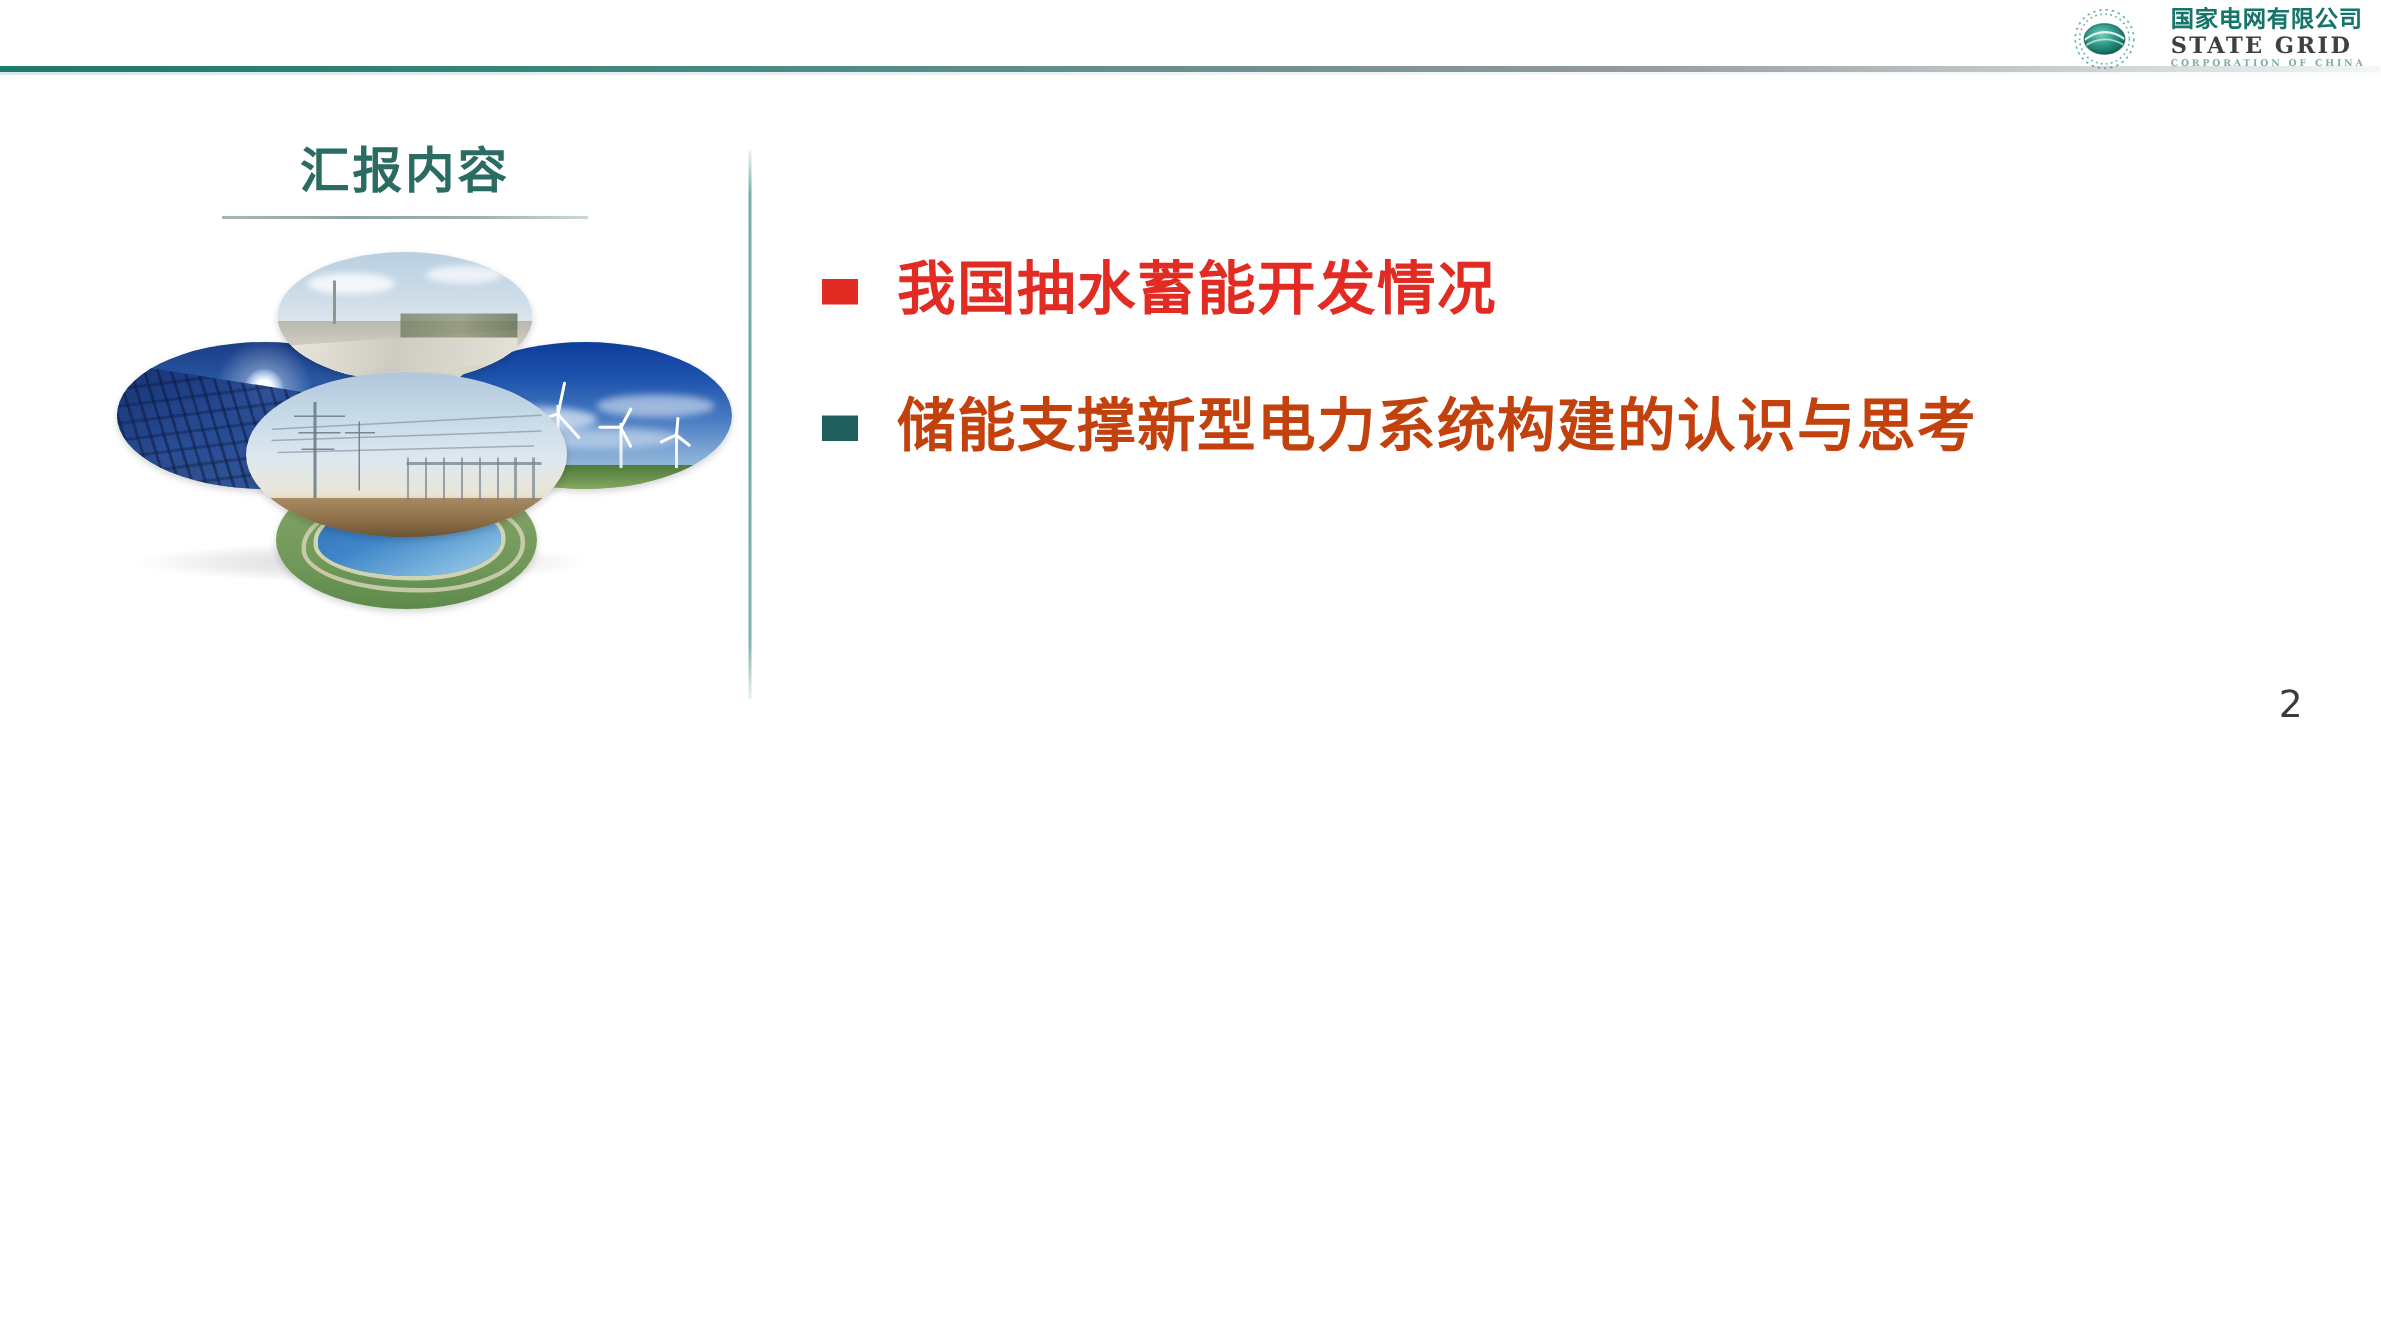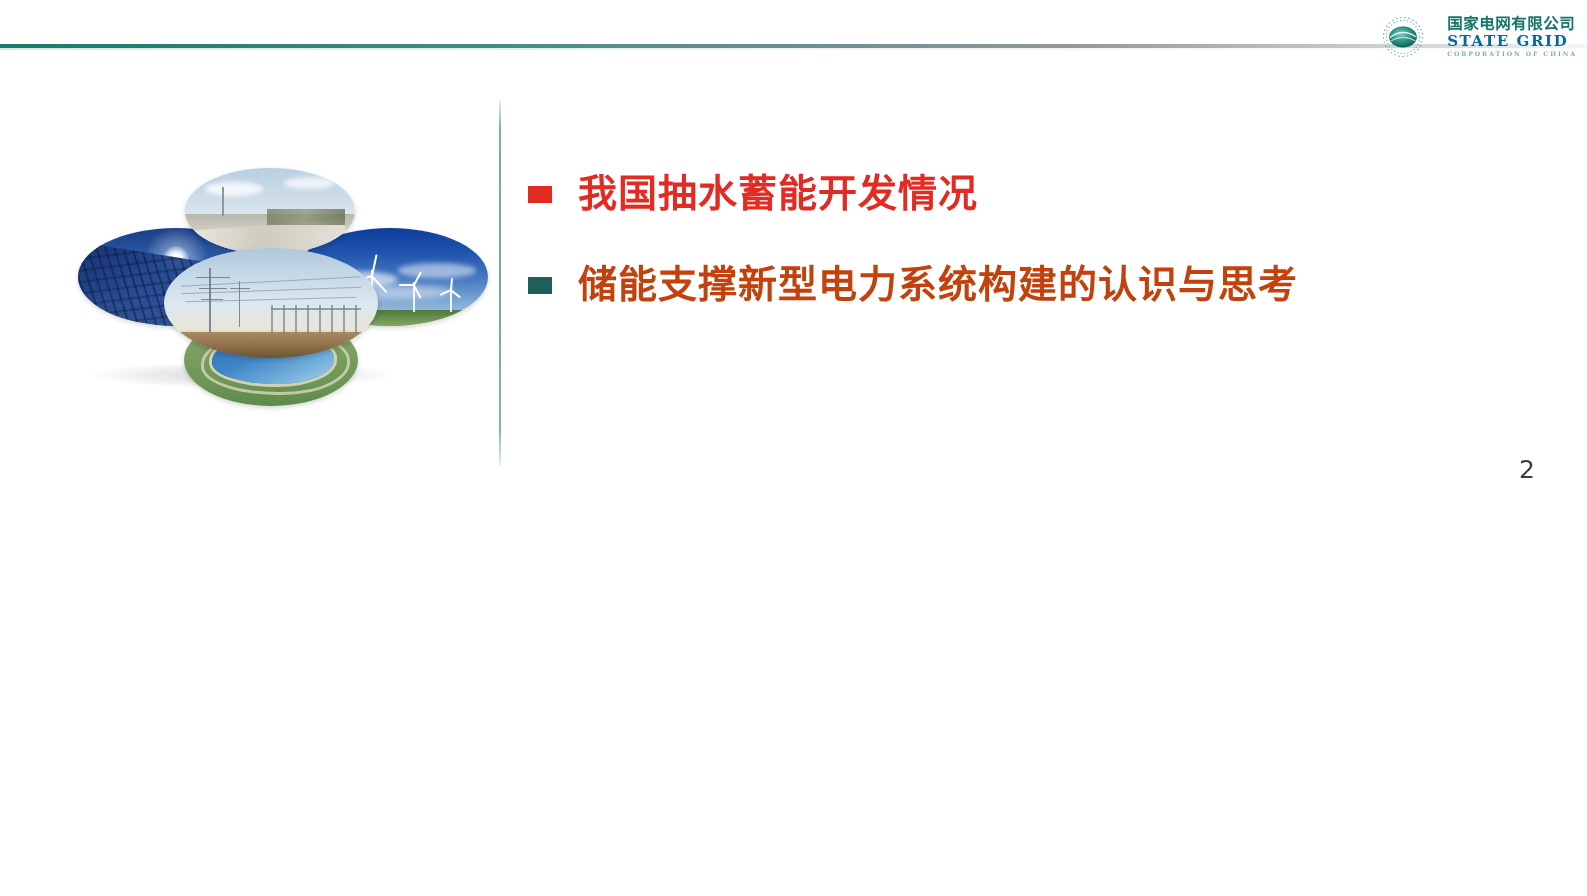--- a/index.html
+++ b/index.html
@@ -47,21 +47,21 @@
     height: 2px;
     background: linear-gradient(to right,
         rgba(170,205,200,.45) 0%,
         rgba(200,215,215,.30) 50%,
         rgba(235,240,242,.15) 100%);
   }
 
   .brand {
     position: absolute;
     right: 10px;
-    top: 15px;
+    top: 4px;
     height: 44px;
     display: flex;
     align-items: center;
     gap: 18px;
   }
   .brand-emblem {
     width: 52px;
     height: 42px;
     position: relative;
     flex: 0 0 auto;
@@ -78,21 +78,21 @@
     font-size: 15.5px;
     font-weight: bold;
     color: #15756a;
     letter-spacing: .5px;
     font-family: "DejaVu Sans", "Liberation Sans", sans-serif;
     white-space: nowrap;
   }
   .brand-en {
     font-size: 15px;
     font-weight: bold;
-    color: #0369a1;
+    color: #404040;
     letter-spacing: 1.6px;
     margin-top: 2px;
     font-family: "DejaVu Serif", "Liberation Serif", serif;
     white-space: nowrap;
   }
   .brand-sub {
     font-size: 6.2px;
     font-weight: bold;
     color: #4d9089;
     letter-spacing: 1.9px;
@@ -280,21 +280,21 @@
         rgba(120,175,168,.15) 0%,
         rgba(70,150,140,.75) 8%,
         rgba(70,150,140,.8) 50%,
         rgba(70,150,140,.7) 90%,
         rgba(120,175,168,.15) 100%);
   }
 
   
   .bullets {
     position: absolute;
-    left: 528px;
+    left: 548px;
     top: 172px;
     width: 1040px;
   }
   .bullet-row {
     display: flex;
     align-items: center;
     white-space: nowrap;
   }
   .bullet-row + .bullet-row { margin-top: 46px; }
 
@@ -355,20 +355,24 @@
         <ellipse cx="26" cy="21" rx="13.6" ry="10.2" fill="none" stroke="#0d5146" stroke-width=".9" opacity=".6"></ellipse>
       </svg>
     </span>
     <span class="brand-text">
       <span class="brand-cn">国家电网有限公司</span>
       <span class="brand-en">STATE GRID</span>
       <span class="brand-sub">CORPORATION OF CHINA</span>
     </span>
   </div>
 
+  <div class="left-col">
+    <div class="section-title">汇报内容</div>
+    <div class="title-underline"></div>
+  </div>
 
   <div class="collage-shadow"></div>
 
   <div class="collage">
 
     <div class="petal petal-top">
       <div class="sky p-top-sky"></div>
       <div class="p-top-cloud1"></div>
       <div class="p-top-cloud2"></div>
       <div class="p-top-g1"></div>

